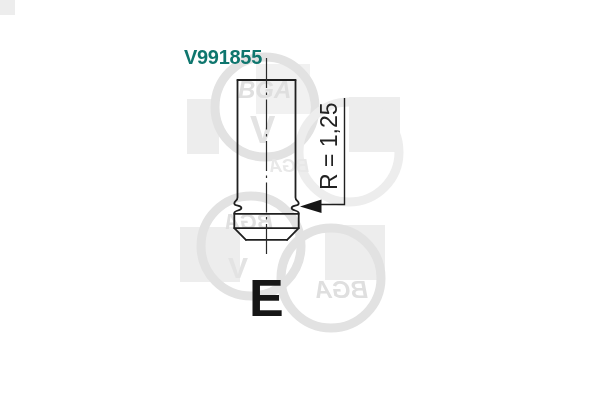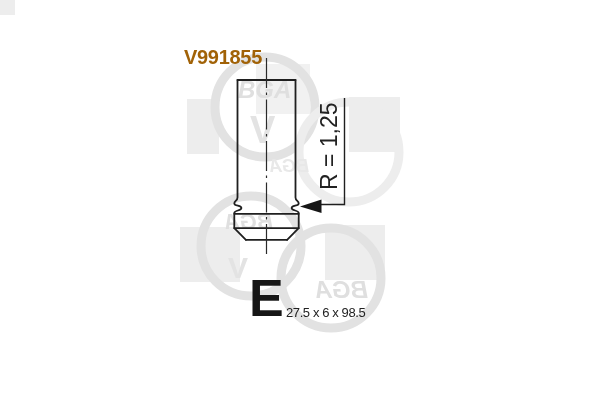--- a/index.html
+++ b/index.html
@@ -6,21 +6,21 @@
   .canvas{
     position:relative;
     width:600px;height:400px;
     background:#ffffff;
     overflow:hidden;
     font-family:"Liberation Sans", sans-serif;
   }
   .drawing-svg{position:absolute;left:0;top:0;width:600px;height:400px;}
   .part-number{
     position:absolute;left:184px;top:47px;
-    font-size:20px;font-weight:700;color:#a16207;
+    font-size:20px;font-weight:700;color:#0f766e;
     letter-spacing:-0.3px;line-height:1;white-space:nowrap;
   }
   .type-letter{
     position:absolute;left:249px;top:272px;
     font-size:52px;font-weight:700;color:#161616;
     line-height:1;white-space:nowrap;
   }
   .dims{
     position:absolute;left:286px;top:306px;
     font-size:13px;font-weight:400;color:#222;
@@ -83,15 +83,14 @@
     <path d="M 266.5 58 L 266.5 257" stroke="#2a2a2a" stroke-width="1.2" fill="none" stroke-dasharray="30 4.5 2.5 4.5"></path>
 
     <path d="M 344.5 98 L 344.5 204.5 L 320 204.5" stroke="#1f1f1f" stroke-width="1.4" fill="none"></path>
     <path d="M 300 206.4 L 321.5 199.6 L 321.5 213 Z" fill="#161616" stroke="none"></path>
 
     <text x="0" y="0" transform="translate(337,190) rotate(-90)" font-size="23" font-weight="400" fill="#222">R = 1,25</text>
   </svg>
 
   <div class="part-number">V991855</div>
   <div class="type-letter">E</div>
-  <div class="dims">27.5 x 6 x 98.5</div>
 
 </div>
 
 </body></html>

